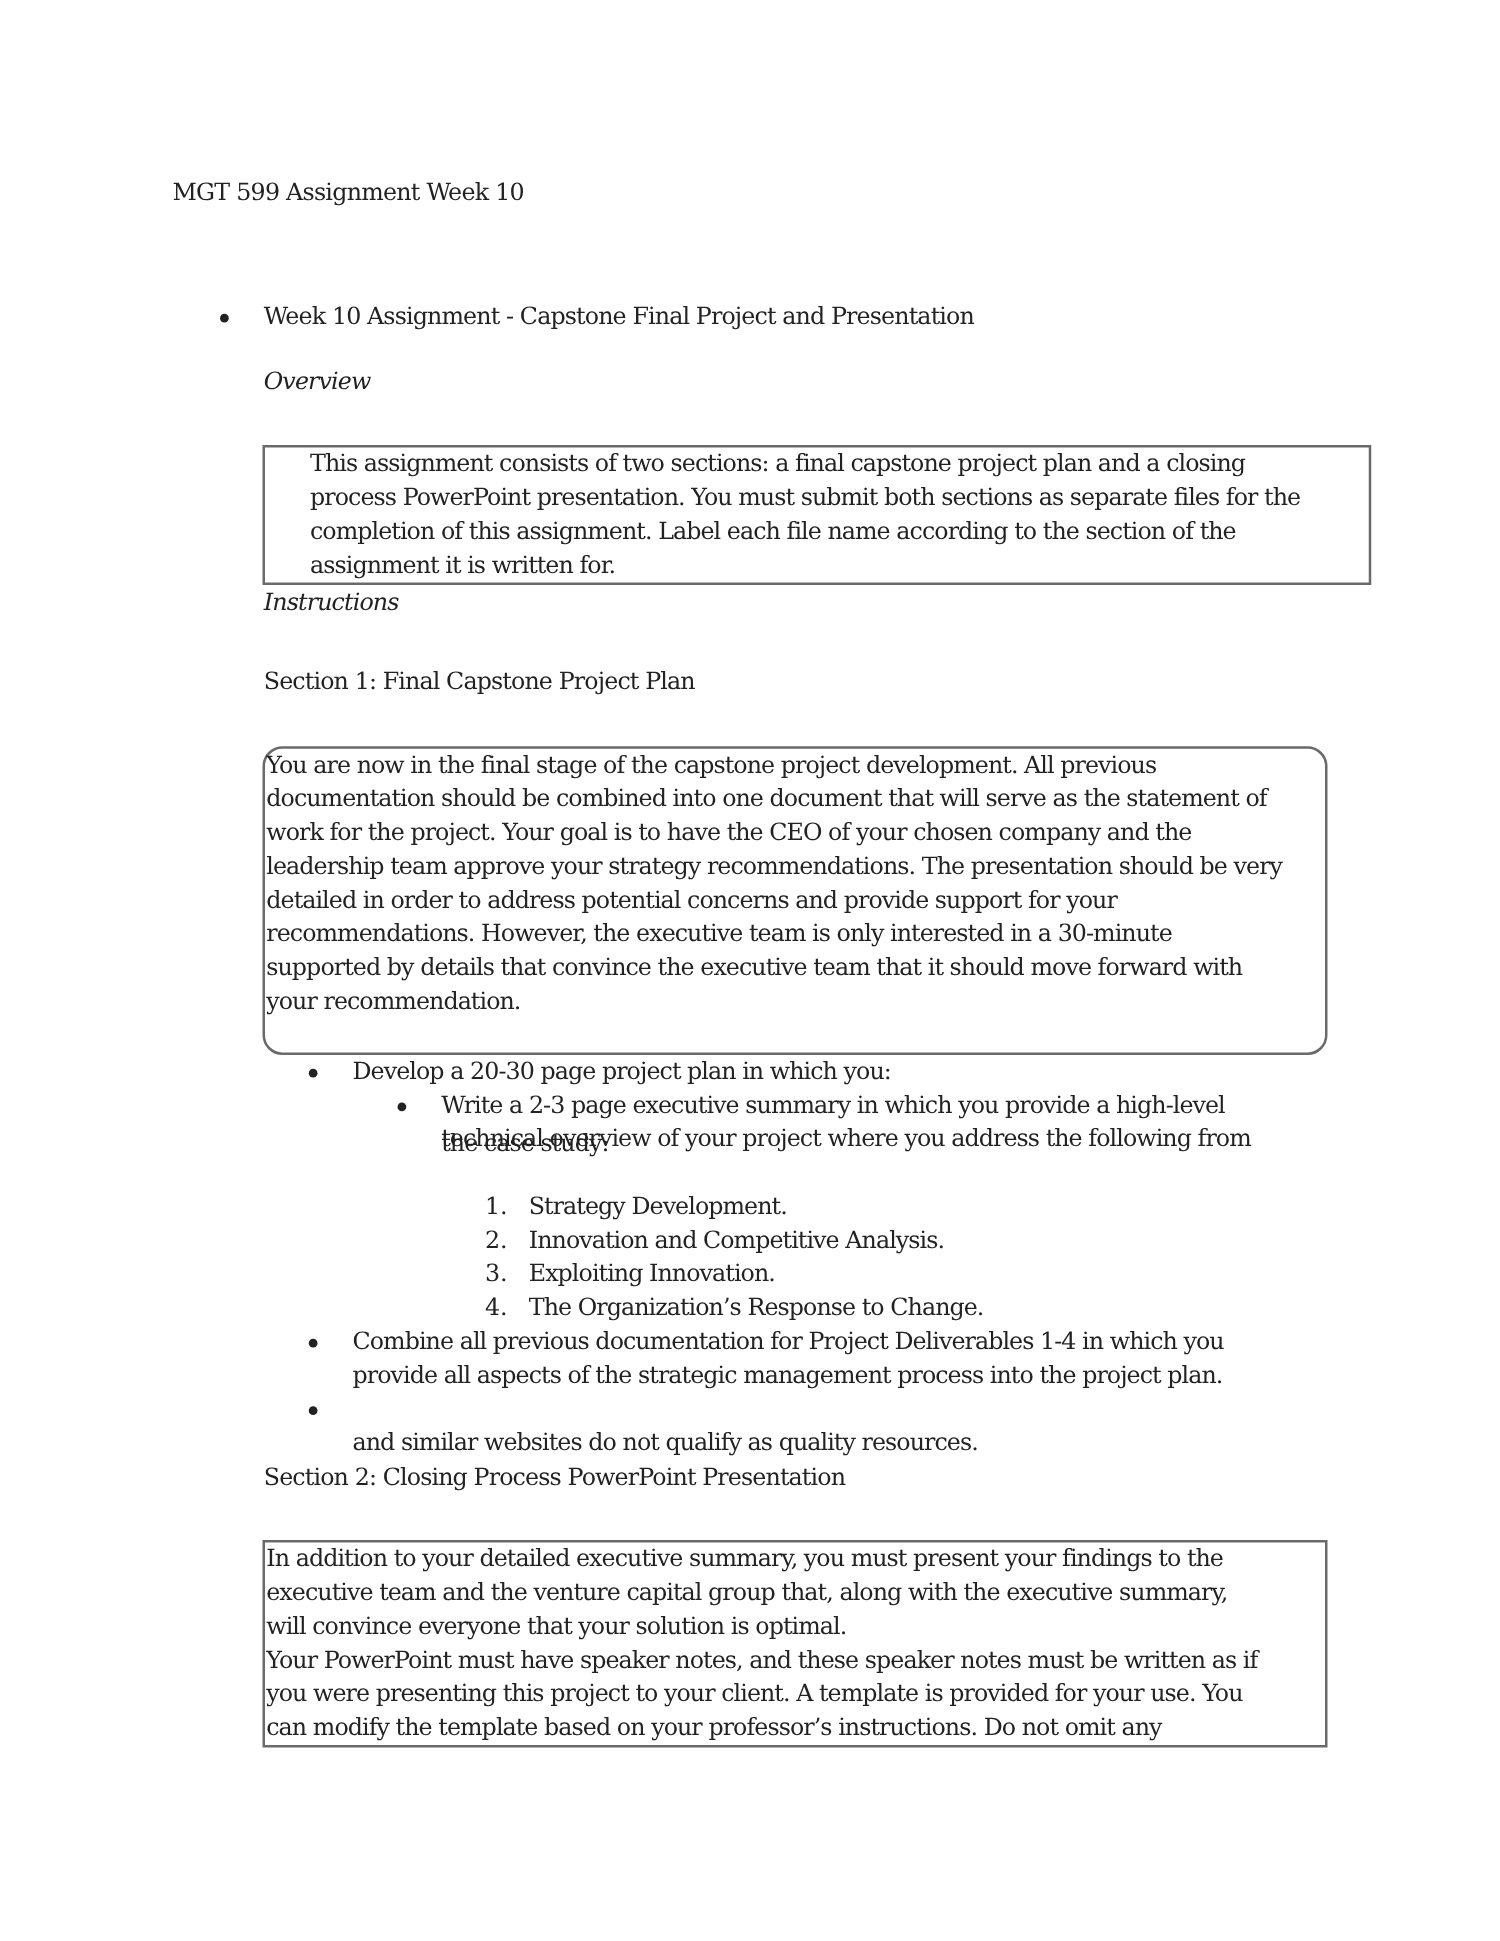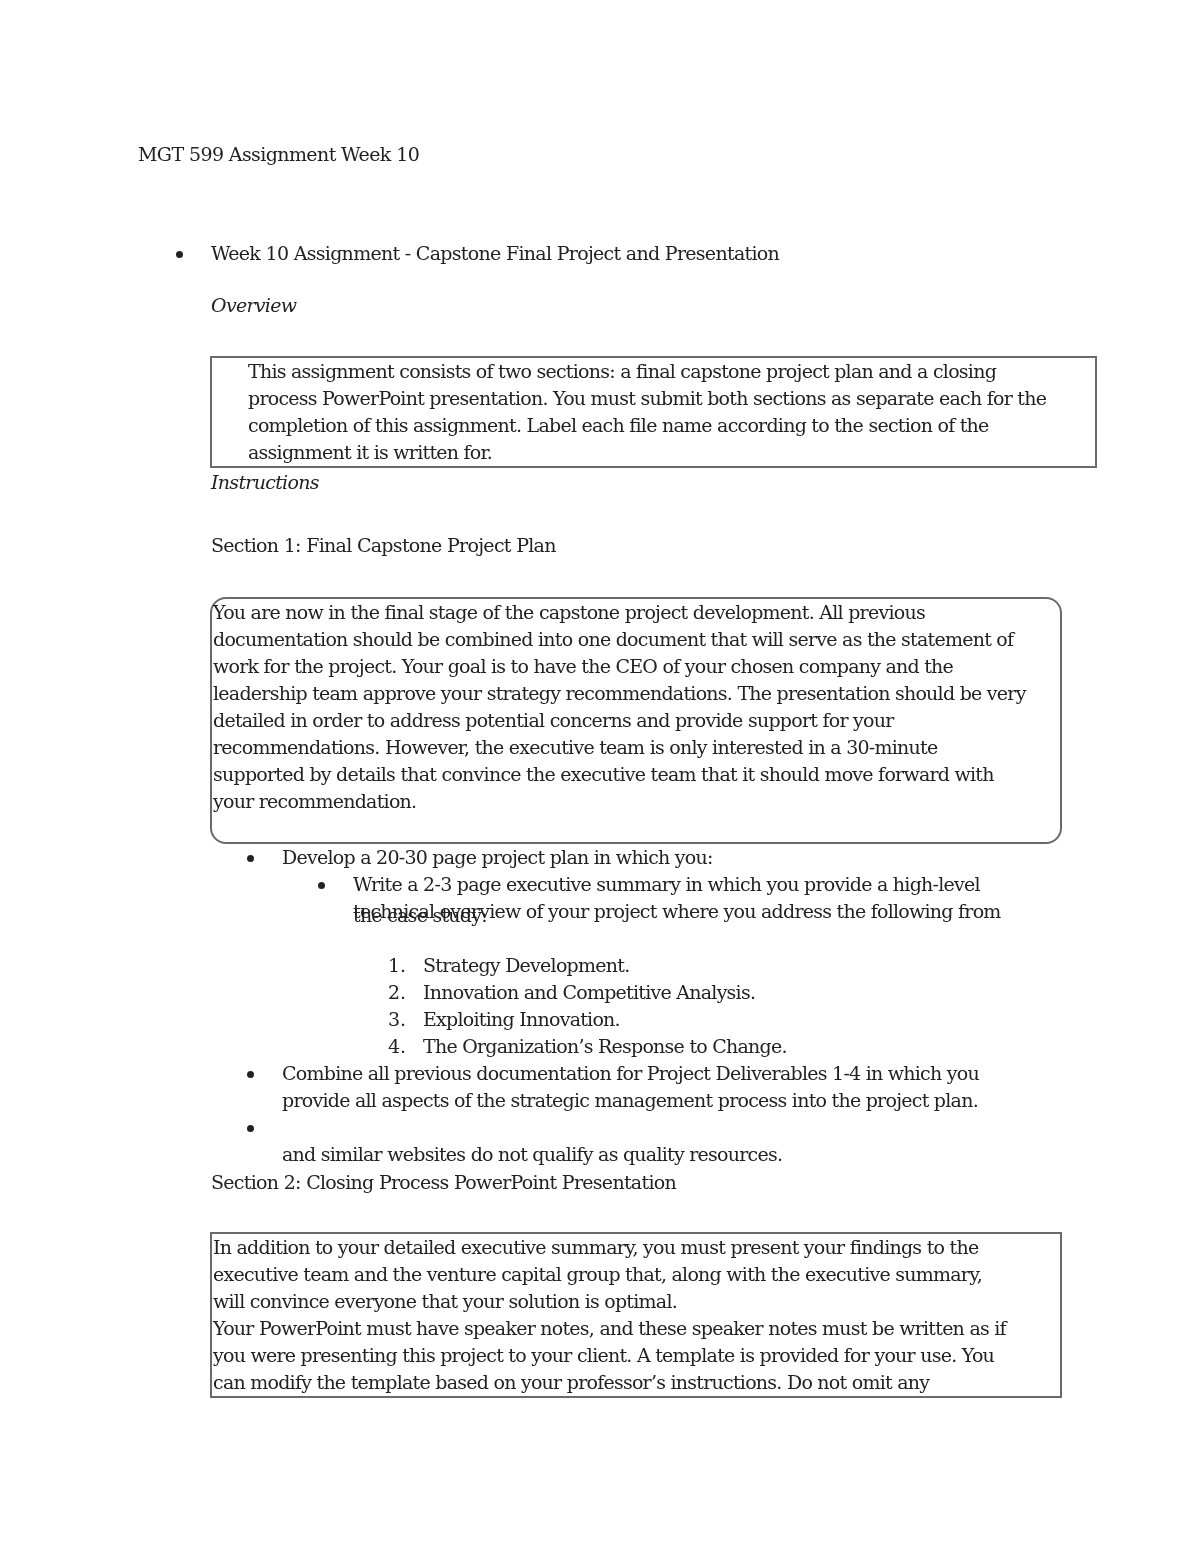--- a/index.html
+++ b/index.html
@@ -30,21 +30,21 @@
 
   <div class="abs doc-title">MGT 599 Assignment Week 10</div>
 
   <span class="bullet-dot" style="left:176px; top:251px;"></span>
   <div class="abs txt" style="left:211px; top:240px;">Week 10 Assignment - Capstone Final Project and Presentation</div>
 
   <div class="abs txt ital" style="left:211px; top:292px;">Overview</div>
 
   <div class="box" style="top:356px; height:108px;padding-left:36px;">
     <span class="line">This assignment consists of two sections: a final capstone project plan and a closing</span>
-    <span class="line">process PowerPoint presentation.  You must submit both sections as separate each for the</span>
+    <span class="line">process PowerPoint presentation.  You must submit both sections as separate files for the</span>
     <span class="line">completion of this assignment. Label each file name according to the section of the</span>
     <span class="line">assignment it is written for.</span>
   </div>
 
   <div class="abs txt ital" style="left:211px; top:469px;">Instructions</div>
 
   <div class="abs txt" style="left:211px; top:532px;">Section 1: Final Capstone Project Plan</div>
 
   <div class="box" style="top:597px; height:243px;border-radius:16px;">
     <span class="line">You are now in the final stage of the capstone project development. All previous</span>

